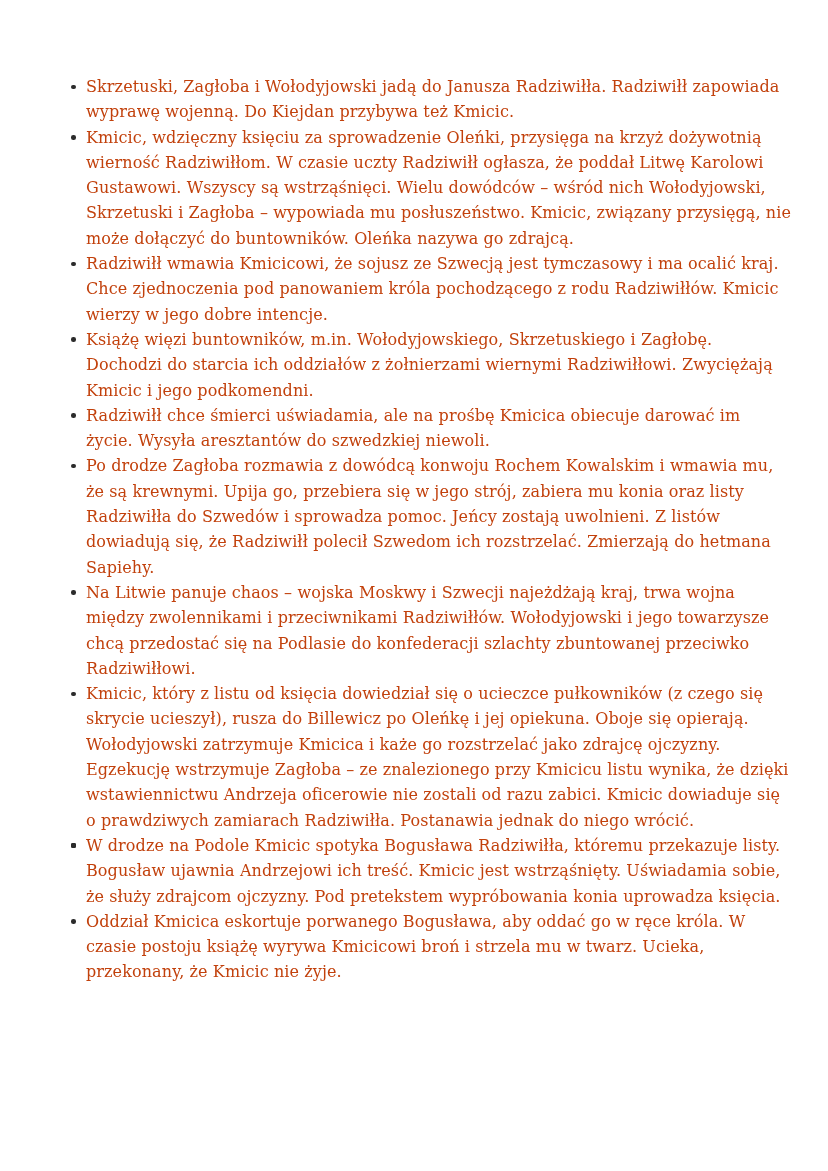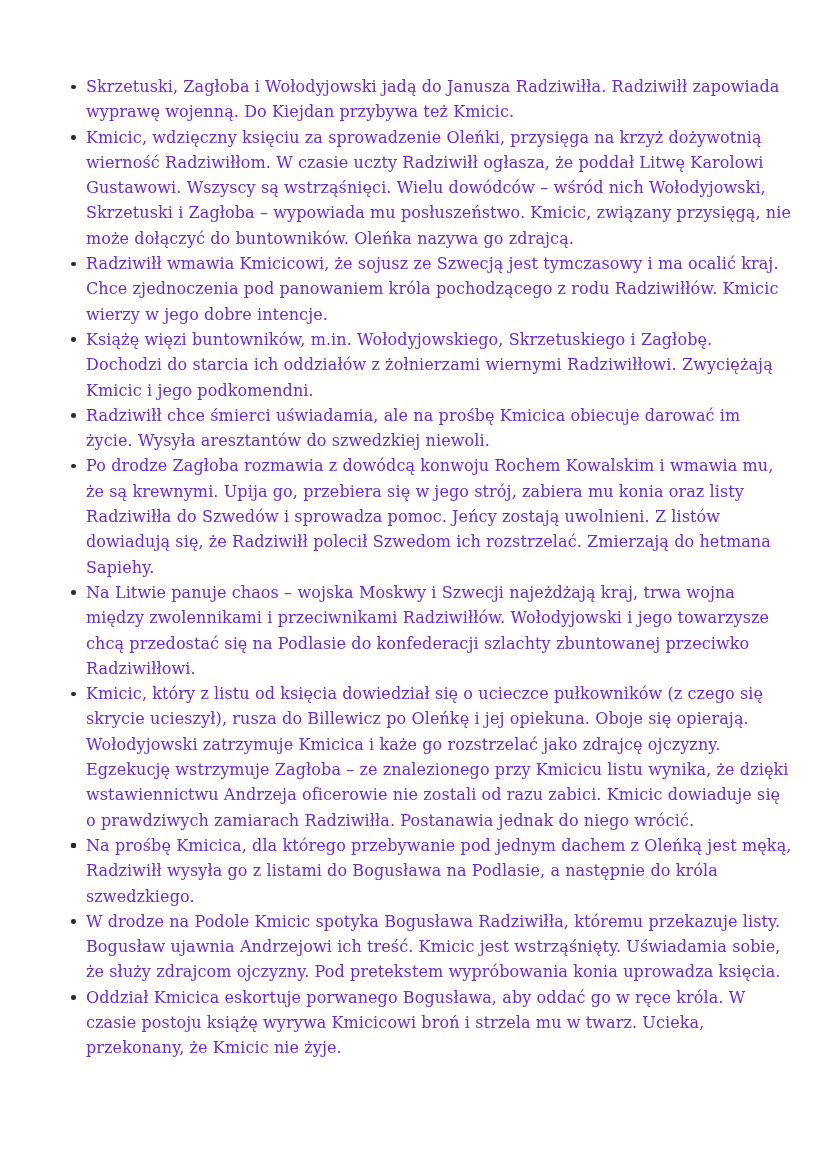--- a/index.html
+++ b/index.html
@@ -18,21 +18,21 @@
   }
   ul.bullet-list {
     margin: 0;
     padding: 0;
     list-style: none;
   }
   li.bullet-item {
     position: relative;
     padding-left: 22px;
     margin: 0;
-    color: #6d28d9;
+    color: #c2410c;
     font-family: "DejaVu Serif", "Liberation Serif", serif;
     font-size: 16px;
     line-height: 25.3px;
     text-align: left;
     letter-spacing: 0.1px;
   }
   li.bullet-item .dot {
     position: absolute;
     left: 7px;
     top: 10.5px;
@@ -53,17 +53,16 @@
       <li class="bullet-item"><span class="dot"></span><span class="txt">Skrzetuski, Zagłoba i Wołodyjowski jadą do Janusza Radziwiłła. Radziwiłł zapowiada wyprawę wojenną. Do Kiejdan przybywa też Kmicic.</span></li>
       <li class="bullet-item"><span class="dot"></span><span class="txt">Kmicic, wdzięczny księciu za sprowadzenie Oleńki, przysięga na krzyż dożywotnią wierność Radziwiłłom. W czasie uczty Radziwiłł ogłasza, że poddał Litwę Karolowi Gustawowi. Wszyscy są wstrząśnięci. Wielu dowódców – wśród nich Wołodyjowski, Skrzetuski i Zagłoba – wypowiada mu posłuszeństwo. Kmicic, związany przysięgą, nie może dołączyć do buntowników. Oleńka nazywa go zdrajcą.</span></li>
       <li class="bullet-item"><span class="dot"></span><span class="txt">Radziwiłł wmawia Kmicicowi, że sojusz ze Szwecją jest tymczasowy i ma ocalić kraj. Chce zjednoczenia pod panowaniem króla pochodzącego z rodu Radziwiłłów. Kmicic wierzy w jego dobre intencje.</span></li>
       <li class="bullet-item"><span class="dot"></span><span class="txt">Książę więzi buntowników, m.in. Wołodyjowskiego, Skrzetuskiego i Zagłobę. Dochodzi do starcia ich oddziałów z żołnierzami wiernymi Radziwiłłowi. Zwyciężają Kmicic i jego podkomendni.</span></li>
       <li class="bullet-item"><span class="dot"></span><span class="txt">Radziwiłł chce śmierci uświadamia, ale na prośbę Kmicica obiecuje darować im życie. Wysyła aresztantów do szwedzkiej niewoli.</span></li>
       <li class="bullet-item"><span class="dot"></span><span class="txt">Po drodze Zagłoba rozmawia z dowódcą konwoju Rochem Kowalskim i wmawia mu, że są krewnymi. Upija go, przebiera się w jego strój, zabiera mu konia oraz listy Radziwiłła do Szwedów i sprowadza pomoc. Jeńcy zostają uwolnieni. Z listów dowiadują się, że Radziwiłł polecił Szwedom ich rozstrzelać. Zmierzają do hetmana Sapiehy.</span></li>
       <li class="bullet-item"><span class="dot"></span><span class="txt">Na Litwie panuje chaos – wojska Moskwy i Szwecji najeżdżają kraj, trwa wojna między zwolennikami i przeciwnikami Radziwiłłów. Wołodyjowski i jego towarzysze chcą przedostać się na Podlasie do konfederacji szlachty zbuntowanej przeciwko Radziwiłłowi.</span></li>
       <li class="bullet-item"><span class="dot"></span><span class="txt">Kmicic, który z listu od księcia dowiedział się o ucieczce pułkowników (z czego się skrycie ucieszył), rusza do Billewicz po Oleńkę i jej opiekuna. Oboje się opierają. Wołodyjowski zatrzymuje Kmicica i każe go rozstrzelać jako zdrajcę ojczyzny. Egzekucję wstrzymuje Zagłoba – ze znalezionego przy Kmicicu listu wynika, że dzięki wstawiennictwu Andrzeja oficerowie nie zostali od razu zabici. Kmicic dowiaduje się o prawdziwych zamiarach Radziwiłła. Postanawia jednak do niego wrócić.</span></li>
       <li class="bullet-item"><span class="dot"></span></li>
       <li class="bullet-item"><span class="dot"></span></li>
-      <li class="bullet-item"><span class="dot"></span><span class="txt">Na prośbę Kmicica, dla którego przebywanie pod jednym dachem z Oleńką jest męką, Radziwiłł wysyła go z listami do Bogusława na Podlasie, a następnie do króla szwedzkiego.</span></li>
       <li class="bullet-item"><span class="dot"></span><span class="txt">W drodze na Podole Kmicic spotyka Bogusława Radziwiłła, któremu przekazuje listy. Bogusław ujawnia Andrzejowi ich treść. Kmicic jest wstrząśnięty. Uświadamia sobie, że służy zdrajcom ojczyzny. Pod pretekstem wypróbowania konia uprowadza księcia.</span></li>
       <li class="bullet-item"><span class="dot"></span><span class="txt">Oddział Kmicica eskortuje porwanego Bogusława, aby oddać go w ręce króla. W czasie postoju książę wyrywa Kmicicowi broń i strzela mu w twarz. Ucieka, przekonany, że Kmicic nie żyje.</span></li>
     </ul>
 </div>
 
 </body></html>

